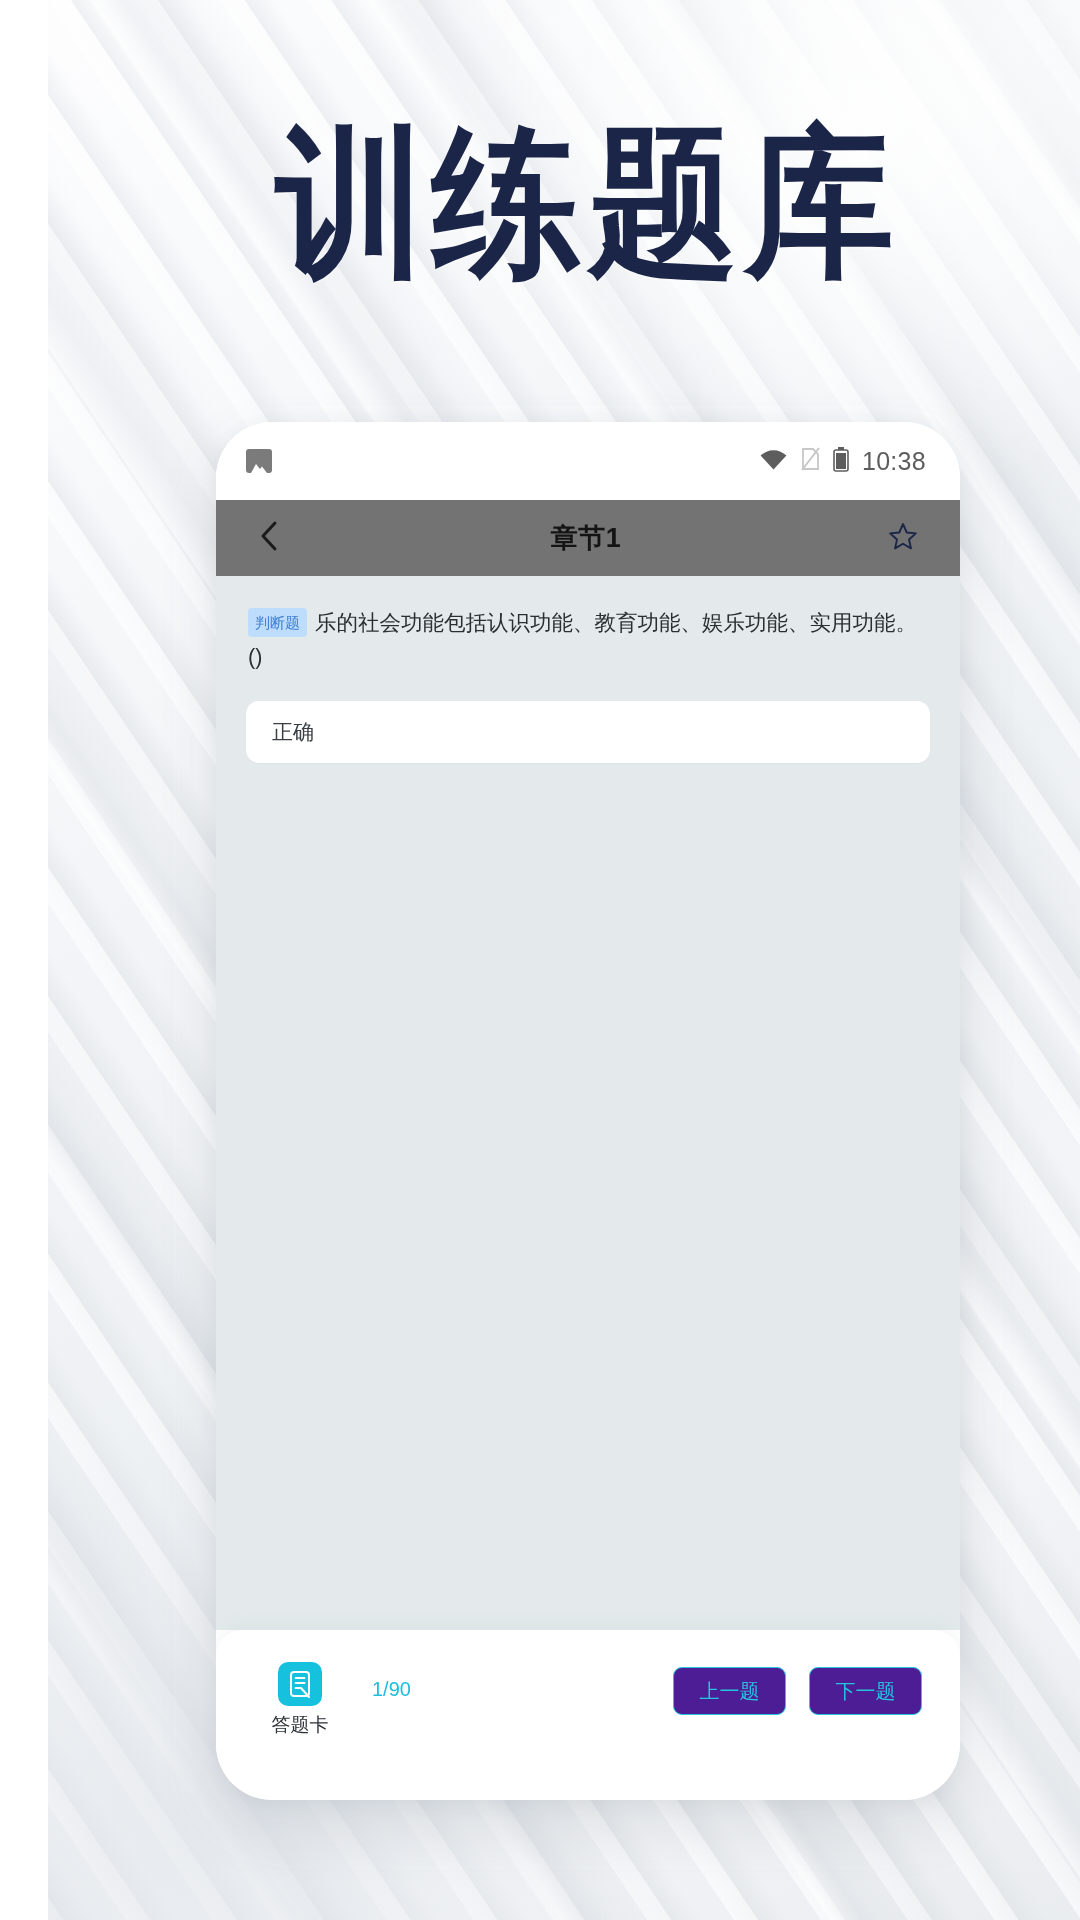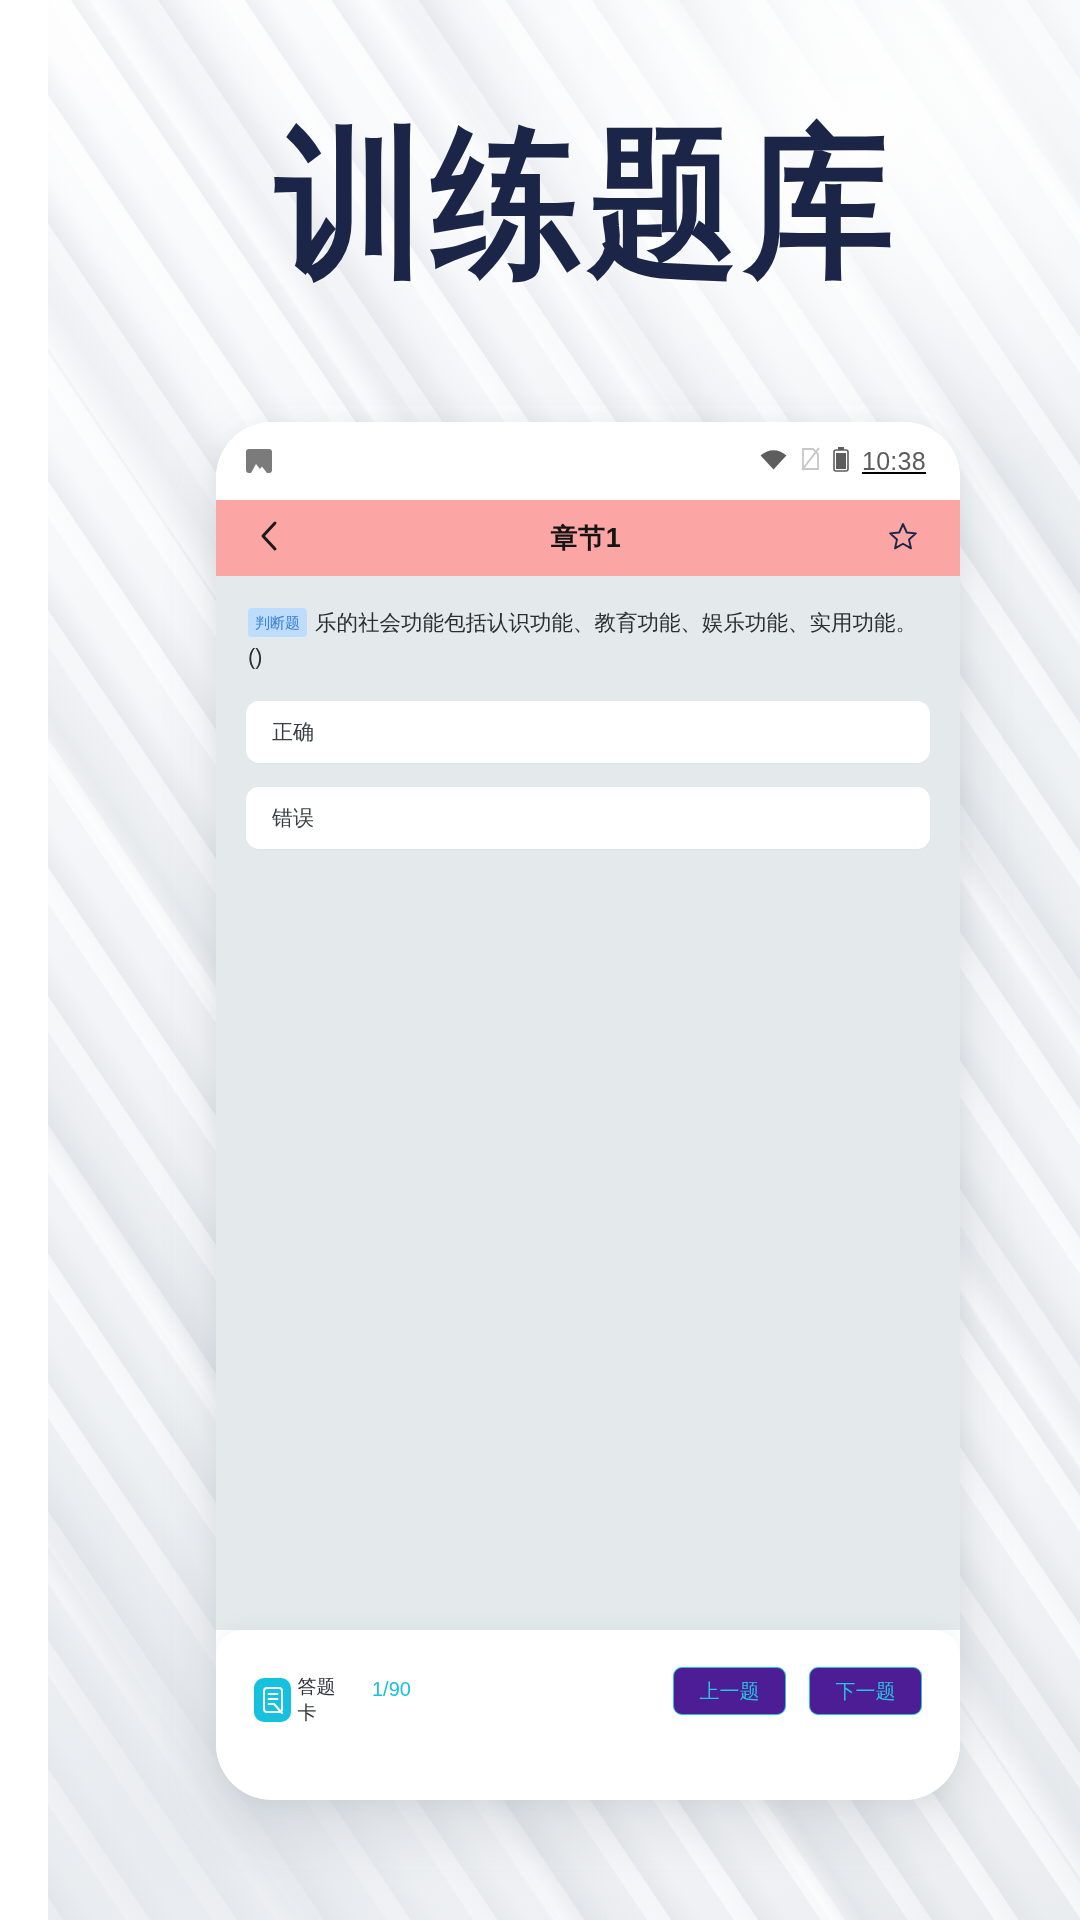--- a/index.html
+++ b/index.html
@@ -89,41 +89,41 @@
   .statusbar {
     height:78px;
     display:flex;
     align-items:center;
     justify-content:space-between;
     padding:0 34px 0 30px;
     flex:0 0 auto;
     background:#fff;
   }
   .sb-left { display:flex; align-items:center; gap:10px; }
-  .sb-right { display:flex; align-items:center; gap:13px;text-decoration:underline; }
+  .sb-right { display:flex; align-items:center; gap:13px; }
   .img-icon {
     width:26px;height:24px;background:#7b7b7b;border-radius:3px;
     display:flex;align-items:flex-end;justify-content:center;
   }
   .img-icon svg { display:block; }
   .sb-time {
     font-size:25px; color:#5d5d5d; font-weight:400; letter-spacing:.3px;
     font-family:"Liberation Sans",sans-serif;
   }
   .sb-ico { display:block; }
 
   
   .navbar {
     height:76px;
     flex:0 0 auto;
     display:flex;
     align-items:center;
     justify-content:space-between;
     padding:0 34px 0 30px;
-    background:#fca5a5;
+    background:#737373;
   }
   .nav-title {
     font-size:27px; font-weight:700; color:#141414;
     letter-spacing:.5px;
     font-family:"Liberation Sans","DejaVu Sans",sans-serif;
   }
   .icon-btn { width:46px; height:46px; display:flex; align-items:center; justify-content:center; }
 
   
   .qsheet {
@@ -174,21 +174,21 @@
     border-radius:26px 26px 0 0;
     box-shadow:0 -4px 16px rgba(120,140,150,.09);
     display:flex;
     align-items:center;
     padding:0 38px 30px 38px;
     position:relative;
     z-index:2;
   }
   .answercard {
     display:flex;
-    flex-direction:row;
+    flex-direction:column;
     align-items:center;
     width:92px;
     gap:6px;
   }
   .ac-icon {
     width:44px;height:44px;border-radius:10px;
     background:#16c1dd;
     display:flex;align-items:center;justify-content:center;
   }
   .ac-label { font-size:19px; color:#2c3136;
@@ -274,23 +274,20 @@
       </div>
     </div>
 
     <div class="qsheet">
       <div class="qstem">
         <span class="qtype-badge">判断题</span><span>乐的社会功能包括认识功能、教育功能、娱乐功能、实用功能。()</span>
       </div>
       <div class="opt">
         <span>正确</span>
       </div>
-      <div class="opt">
-        <span>错误</span>
-      </div>
     </div>
 
     <div class="bottombar">
       <div class="answercard">
         <span class="ac-icon">
           <svg width="26" height="30" viewBox="0 0 26 30">
             <rect x="4" y="3" width="18" height="24" rx="3" fill="none" stroke="#ffffff" stroke-width="2"></rect>
             <line x1="8.5" y1="9" x2="17.5" y2="9" stroke="#ffffff" stroke-width="1.8" stroke-linecap="round"></line>
             <line x1="8.5" y1="14" x2="17.5" y2="14" stroke="#ffffff" stroke-width="1.8" stroke-linecap="round"></line>
             <line x1="8.5" y1="19" x2="13" y2="19" stroke="#ffffff" stroke-width="1.8" stroke-linecap="round"></line>

